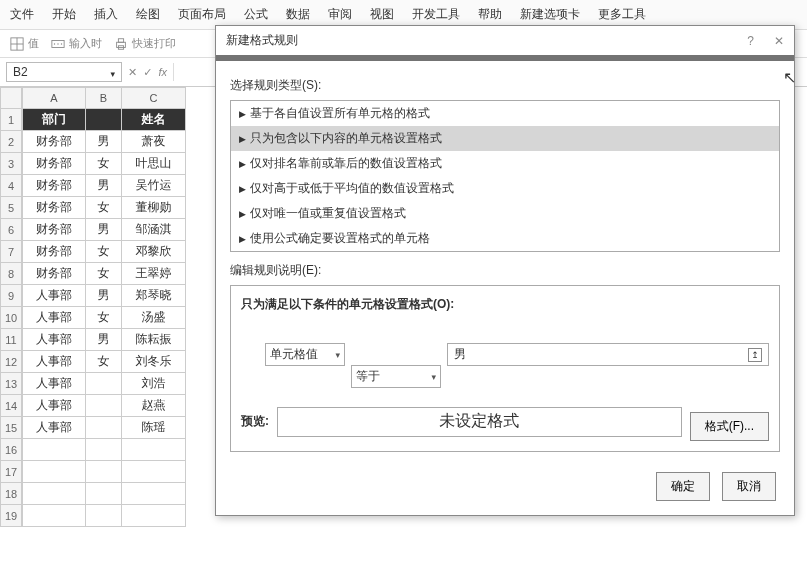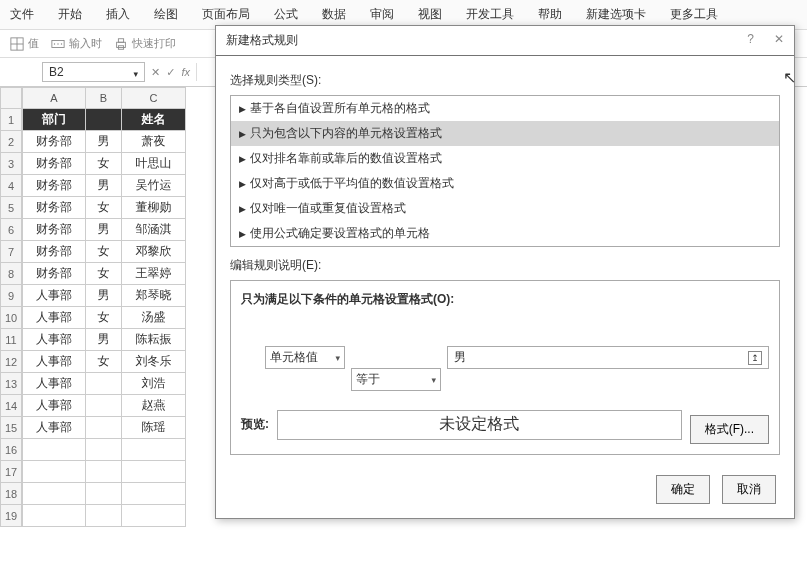--- a/index.html
+++ b/index.html
@@ -1,26 +1,26 @@
 <!DOCTYPE html>
 <html><head>
 <meta charset="utf-8">
 <style>
 * { box-sizing: border-box; margin: 0; padding: 0; font-family: "Microsoft YaHei", "SimSun", sans-serif; }
 body { background: #fff; width: 807px; height: 563px; overflow: hidden; position: relative; font-size: 12px; color: #333; }
 
-.menubar { display: flex; gap: 24px; padding: 6px 10px; background: #fafafa; border-bottom: 1px solid #ddd; font-size: 12px; }
+.menubar { display: flex; gap: 18px; padding: 6px 10px; background: #fafafa; border-bottom: 1px solid #ddd; font-size: 12px; }
 .menubar span { cursor: default; }
 
 .toolbar { display: flex; gap: 12px; padding: 6px 10px; background: #fff; border-bottom: 1px solid #ddd; font-size: 11px; color: #888; align-items: center; }
 .tool-ico { display: inline-flex; align-items: center; gap: 4px; }
 .icon-svg { width: 14px; height: 14px; }
 
 .namebox-row { display: flex; align-items: center; padding: 4px 6px; border-bottom: 1px solid #ccc; gap: 6px; }
-.namebox { width: 103px; border: 1px solid #bbb; padding: 2px 6px; font-size: 12px; display: flex; justify-content: space-between; align-items: flex-end; background: #fff; margin-left: 36px; }
+.namebox { width: 116px; border: 1px solid #bbb; padding: 2px 6px; font-size: 12px; display: flex; justify-content: space-between; align-items: flex-end; background: #fff; }
 .fx-tools { display: flex; gap: 6px; color: #888; font-size: 11px; }
 .fx { font-style: italic; }
 .fbar { flex: 1; border-left: 1px solid #ddd; height: 18px; }
 
 .sheet { display: flex; }
 .rowhdrs { display: flex; flex-direction: column; }
 .rowhdr { width: 22px; height: 22px; border: 1px solid #ccc; border-top: none; background: #f4f4f4; color: #666; font-size: 11px; display: flex; align-items: center; justify-content: center; }
 .rowhdr.first { height: 22px; border-top: 1px solid #ccc; }
 
 .cols { display: flex; flex-direction: column; }
@@ -30,31 +30,31 @@
 .colhdr.narrow { width: 36px; }
 
 .row { display: flex; }
 .cell { width: 64px; height: 22px; border: 1px solid #ccc; border-top: none; border-left: none; font-size: 12px; display: flex; align-items: center; justify-content: center; background: #fff; }
 .cell.narrow { width: 36px; }
 .cell.leftb { border-left: 1px solid #ccc; }
 .cell.hdr { background: #333; color: #fff; font-weight: bold; }
 
 
 .dialog { position: absolute; left: 215px; top: 25px; width: 580px; background: #fff; border: 1px solid #888; box-shadow: 2px 2px 8px rgba(0,0,0,0.25); }
-.dlg-title { display: flex; justify-content: space-between; padding: 6px 10px; font-size: 12px; border-bottom: 1px solid #737373; }
+.dlg-title { display: flex; justify-content: space-between; align-items: center; padding: 6px 10px; font-size: 12px; border-bottom: 6px solid #737373; }
 .dlg-title-right { display: flex; gap: 20px; color: #888; }
 .dlg-title-right span { cursor: default; }
 .dlg-body { padding: 10px 14px 14px; }
 .section-label { font-size: 12px; margin: 6px 0; }
 .rule-list { border: 1px solid #aaa; margin-bottom: 10px; }
 .rule-item { padding: 4px 8px; font-size: 12px; display: flex; align-items: center; gap: 4px; }
 .rule-item.selected { background: #d6d6d6; }
 .tri { font-size: 9px; }
 .desc-box { border: 1px solid #aaa; padding: 10px; margin-bottom: 10px; }
-.desc-box .bold { font-weight: bold; margin-bottom: 16px; }
+.desc-box .bold { font-weight: bold; margin-bottom: 8px; }
 .cond-row { display: flex; gap: 6px; align-items: center; margin-bottom: 14px; padding-left: 24px; }
 .combo { border: 1px solid #aaa; padding: 2px 4px; font-size: 12px; display: flex; justify-content: space-between; align-items: center; background: #fff; }
 .combo .chev { font-size: 9px; color: #555; }
 .cmb1 { width: 80px; }
 .cmb2 { width: 90px; margin-top: 44px; }
 .cinp { flex: 1; border: 1px solid #aaa; padding: 2px 6px; font-size: 12px; display: flex; justify-content: space-between; align-items: center; }
 .range-ico { width: 14px; height: 14px; border: 1px solid #888; display: flex; align-items: center; justify-content: center; font-size: 9px; }
 .preview-row { display: flex; align-items: center; gap: 8px; }
 .preview-label { font-weight: bold; }
 .preview-box { flex: 1; border: 1px solid #aaa; height: 30px; display: flex; align-items: center; justify-content: center; font-size: 16px; }

